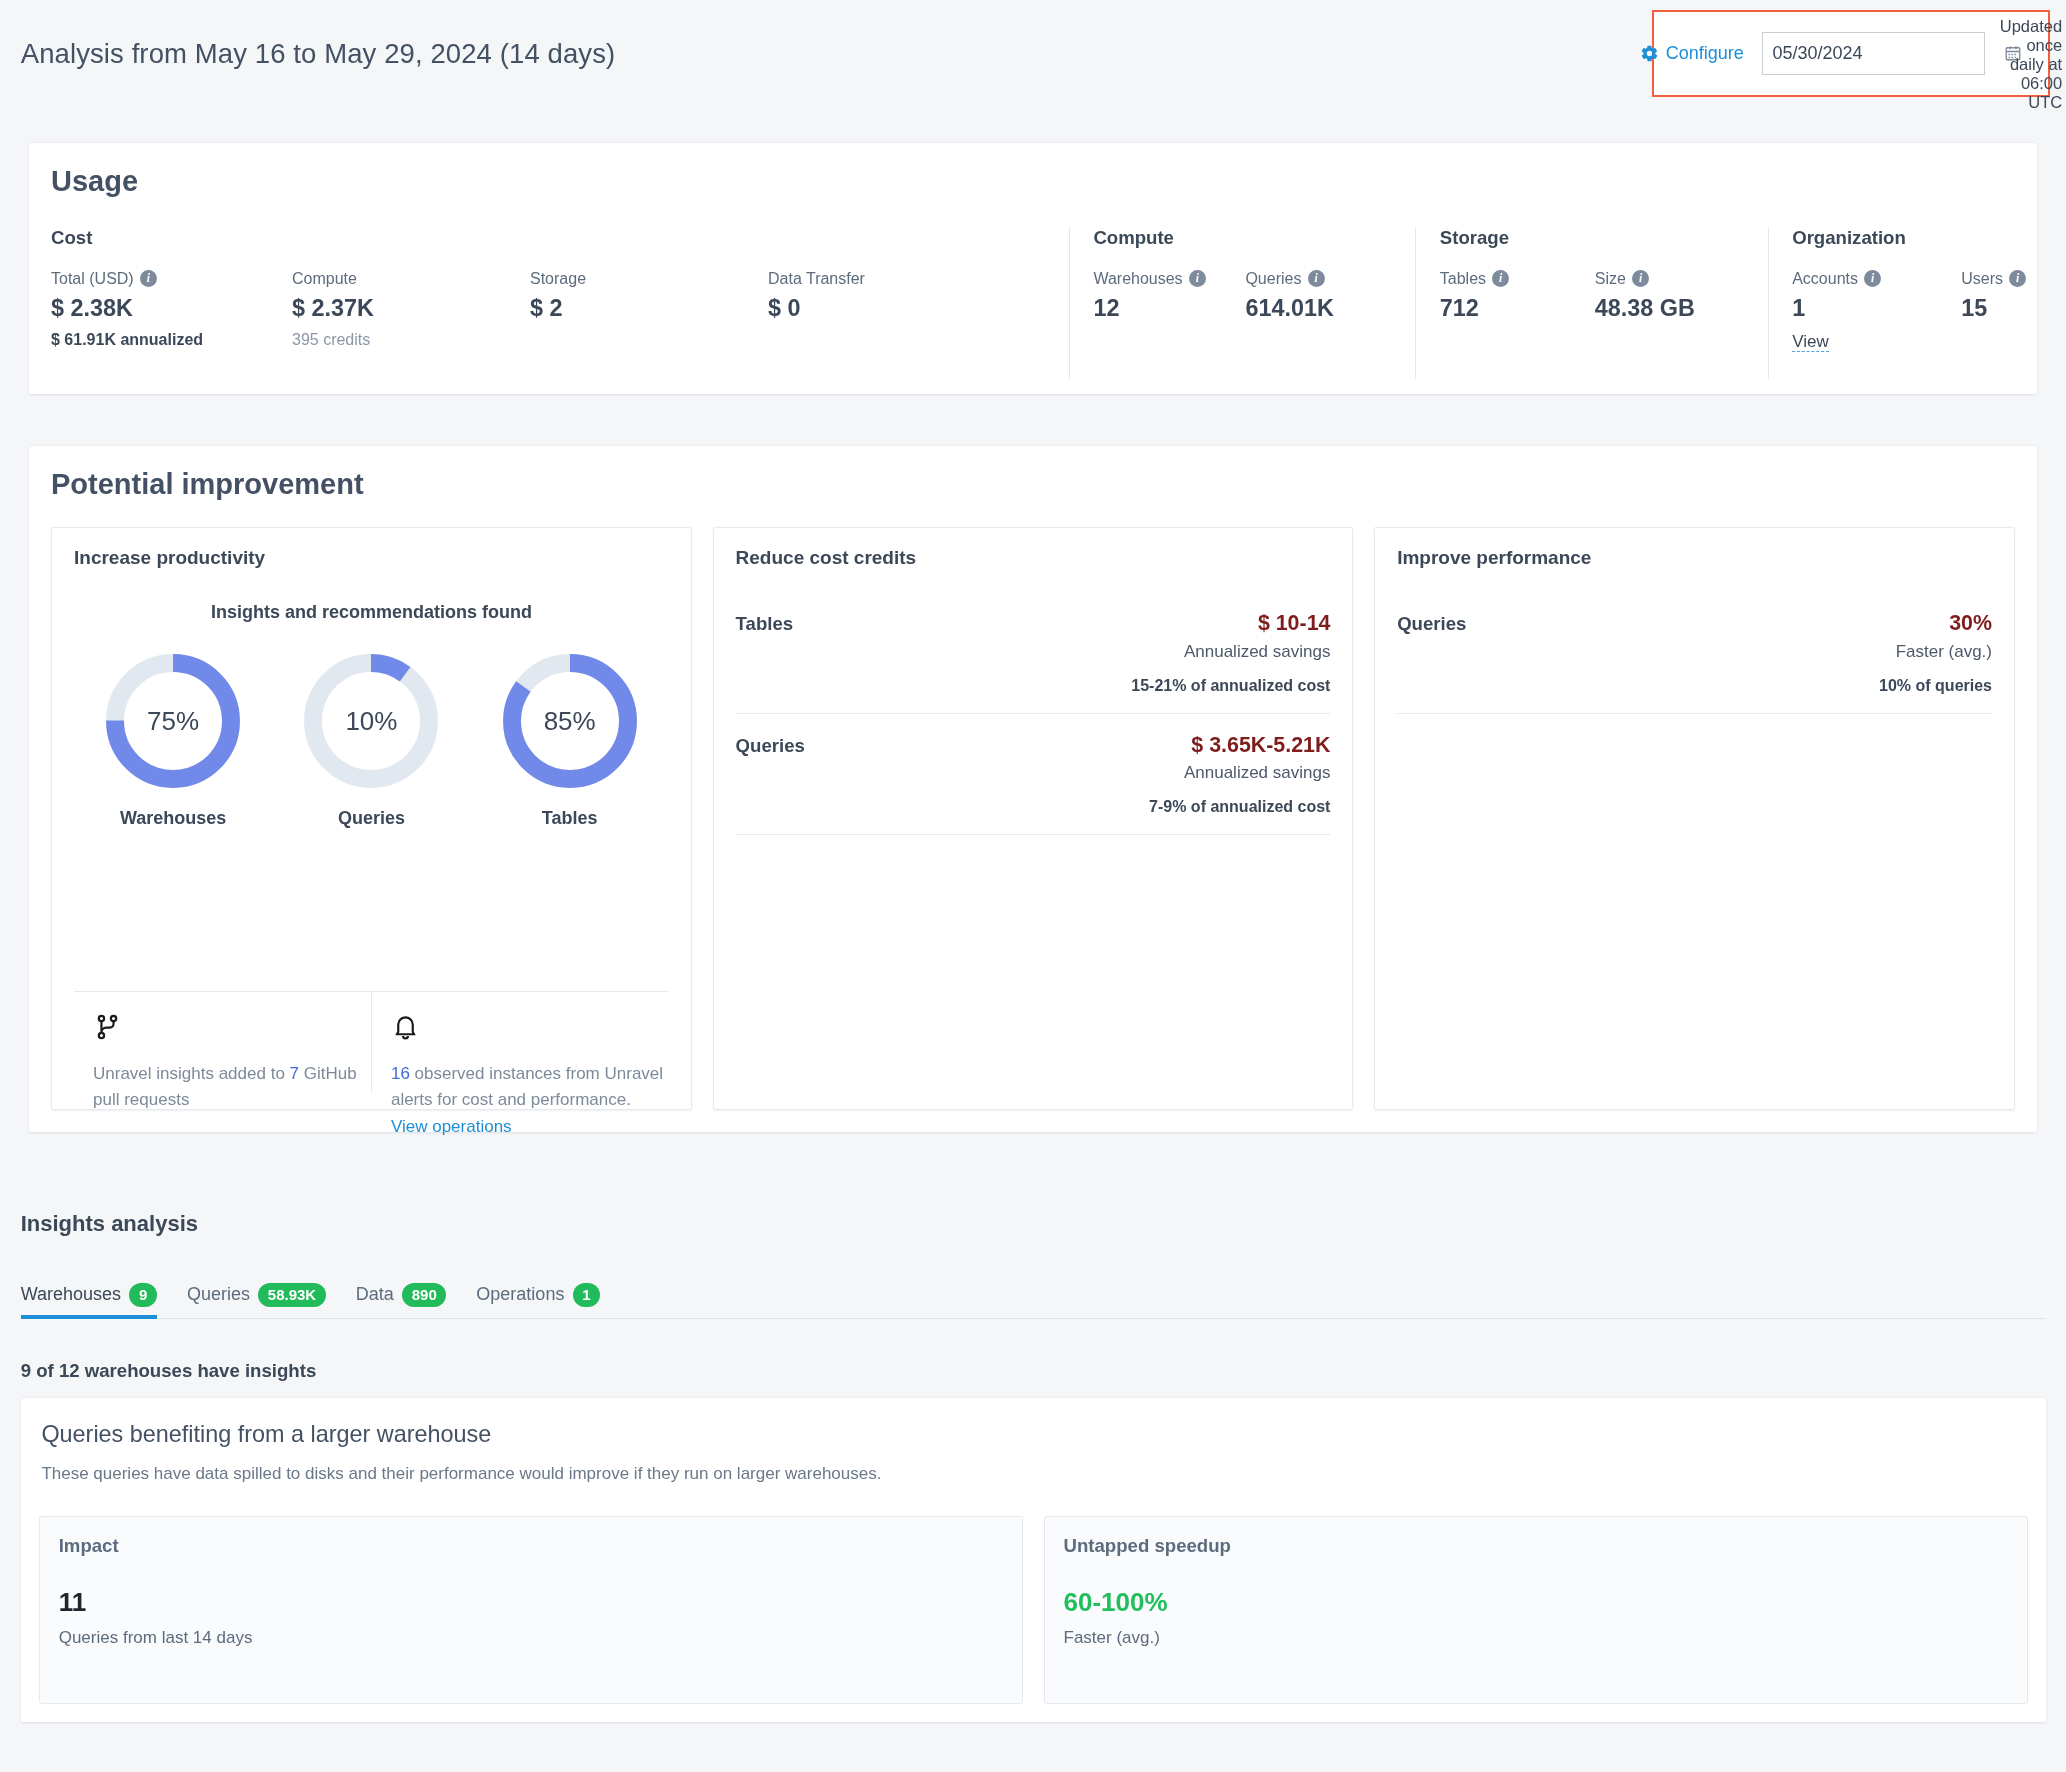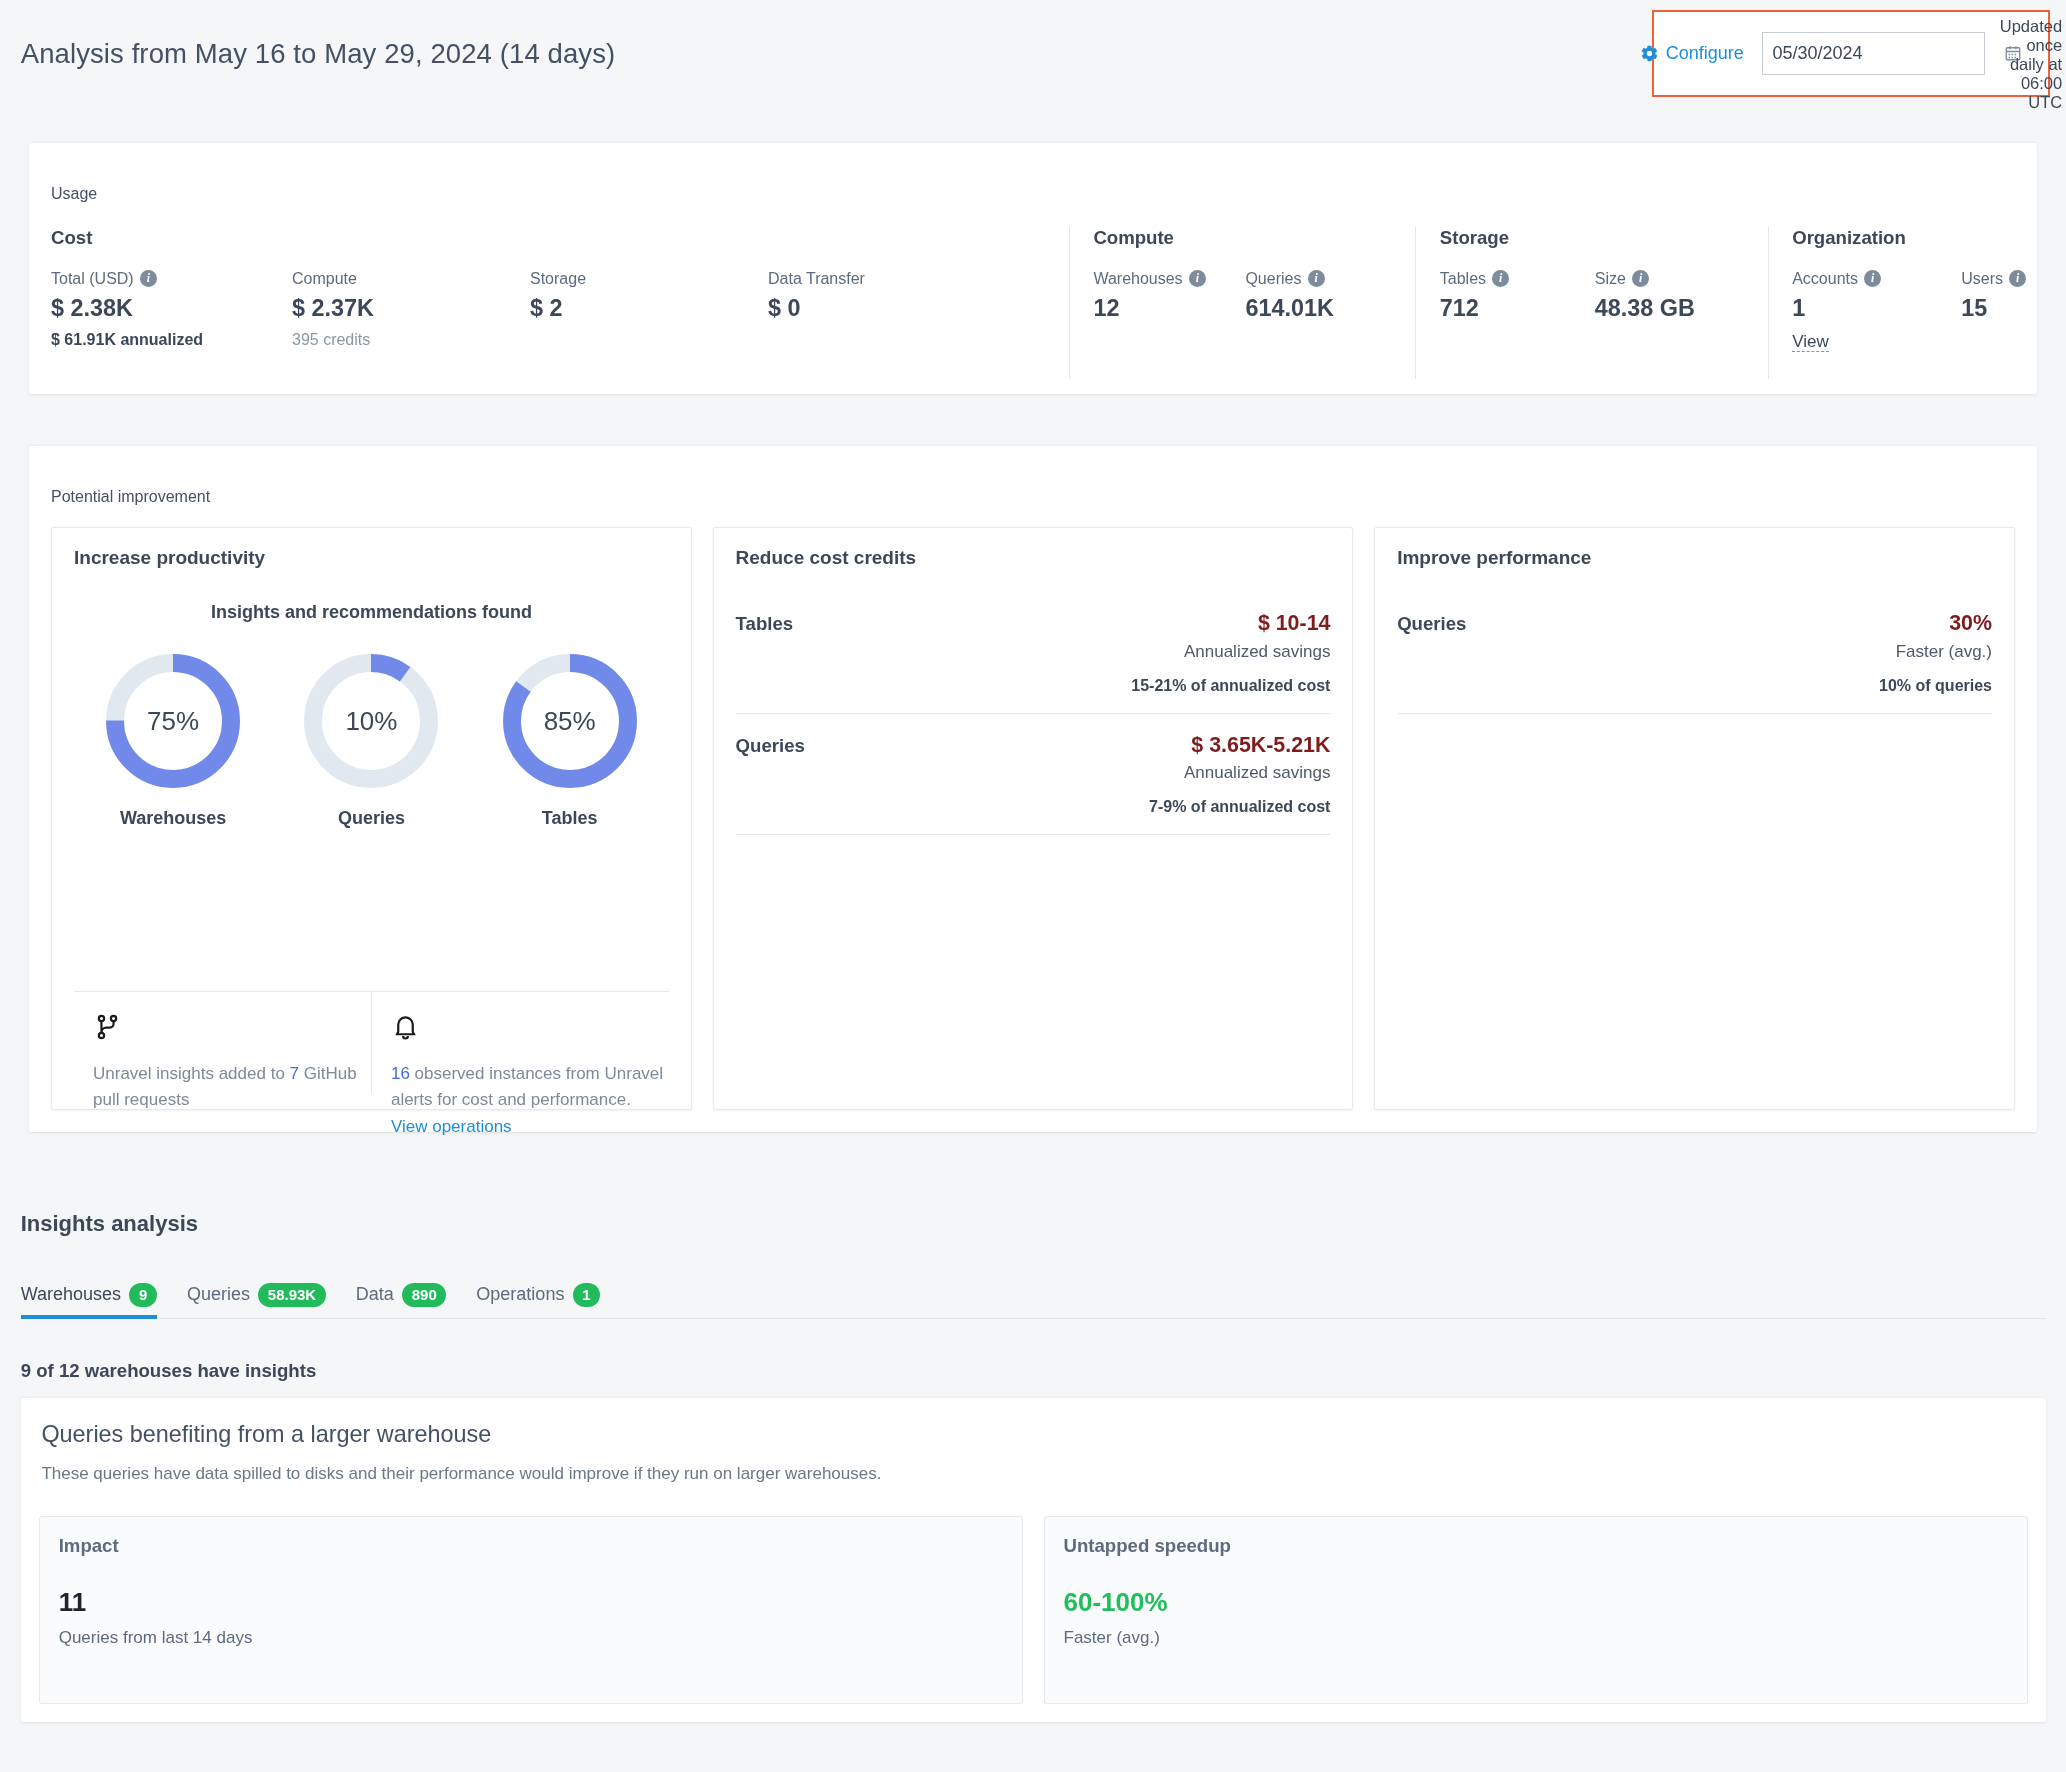--- a/index.html
+++ b/index.html
@@ -48,21 +48,21 @@
   }
 
   
   .panel {
     background: #ffffff; border-radius: 2.8px;
     box-shadow: 0 0.7px 2.8px rgba(30,40,60,.10);
   }
 
   
   .usage-panel { position: absolute; left: 29px; top: 143px; width: 2008px; height: 251px; }
-  .section-title { font-size: 16px; font-weight: 400; color: #445164; margin-top: 20px; }
+  .section-title { font-size: 29px; font-weight: 700; color: #445164; }
   .usage-title { position: absolute; left: 22px; top: 22px; }
   .usage-cols {
     position: absolute; left: 22px; top: 84px; right: 16.5px; bottom: 15px;
     display: flex;
   }
   .ugroup { position: relative; padding-right: 18px; }
   .ugroup.sep { border-left: 0.7px solid #e3e7ec; padding-left: 23.4px; }
   .ugroup-title { font-size: 18.6px; font-weight: 700; color: #3c4858; margin-bottom: 20.7px; }
   .umetrics { display: flex; }
   .umetric { position: relative; }

